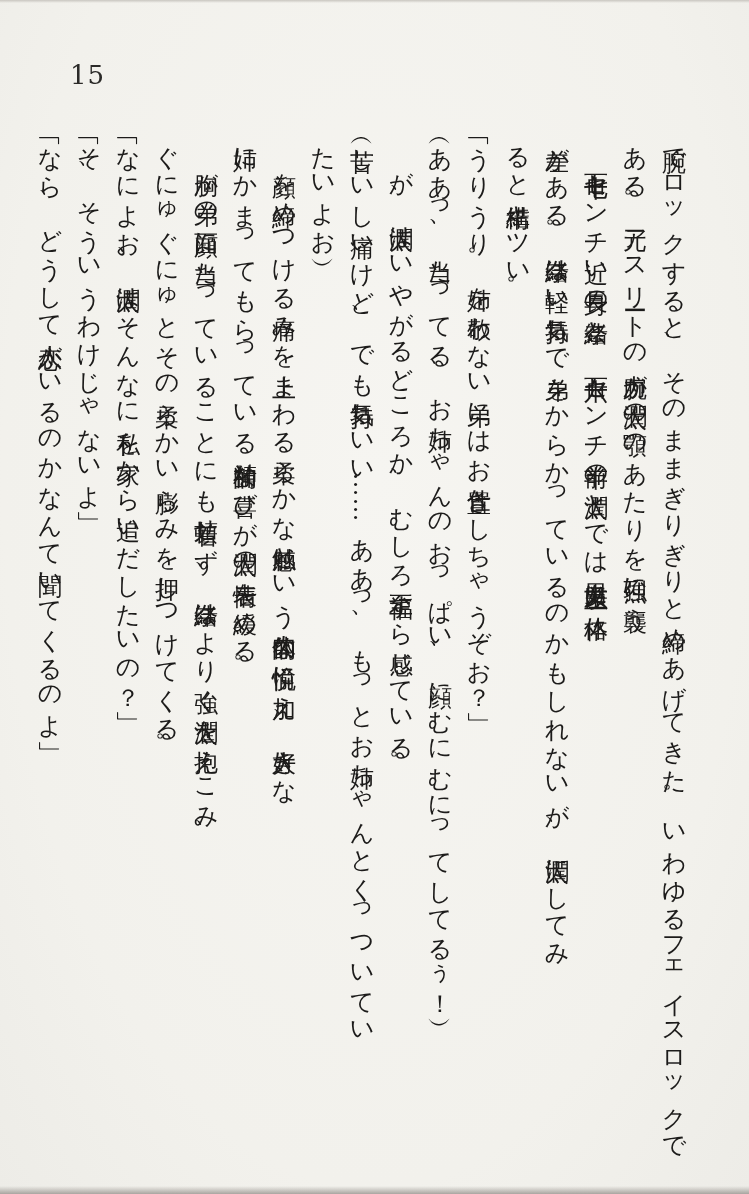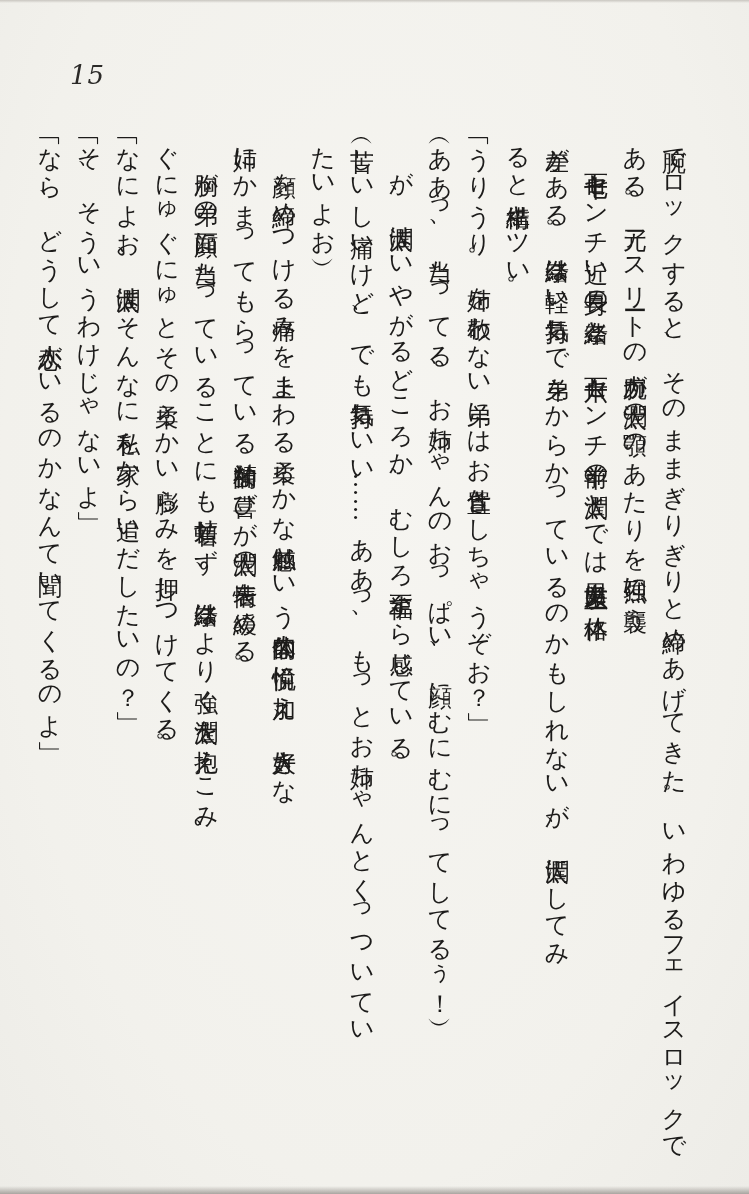--- a/index.html
+++ b/index.html
@@ -26,21 +26,20 @@
     position: absolute;
     bottom: 0; left: 0; right: 0;
     height: 8px;
     background: linear-gradient(to top, #a9a5a0, rgba(169,165,160,0));
   }
   .page-number {
     position: absolute;
     top: 60px;
     left: 70px;
     font-size: 26px;
-    font-style: italic;
     color: #2b2a28;
     letter-spacing: 1px;
   }
   .text-block {
     position: absolute;
     top: 130px;
     right: 56px;
     height: 964px;
     writing-mode: vertical-rl;
     text-orientation: mixed;

